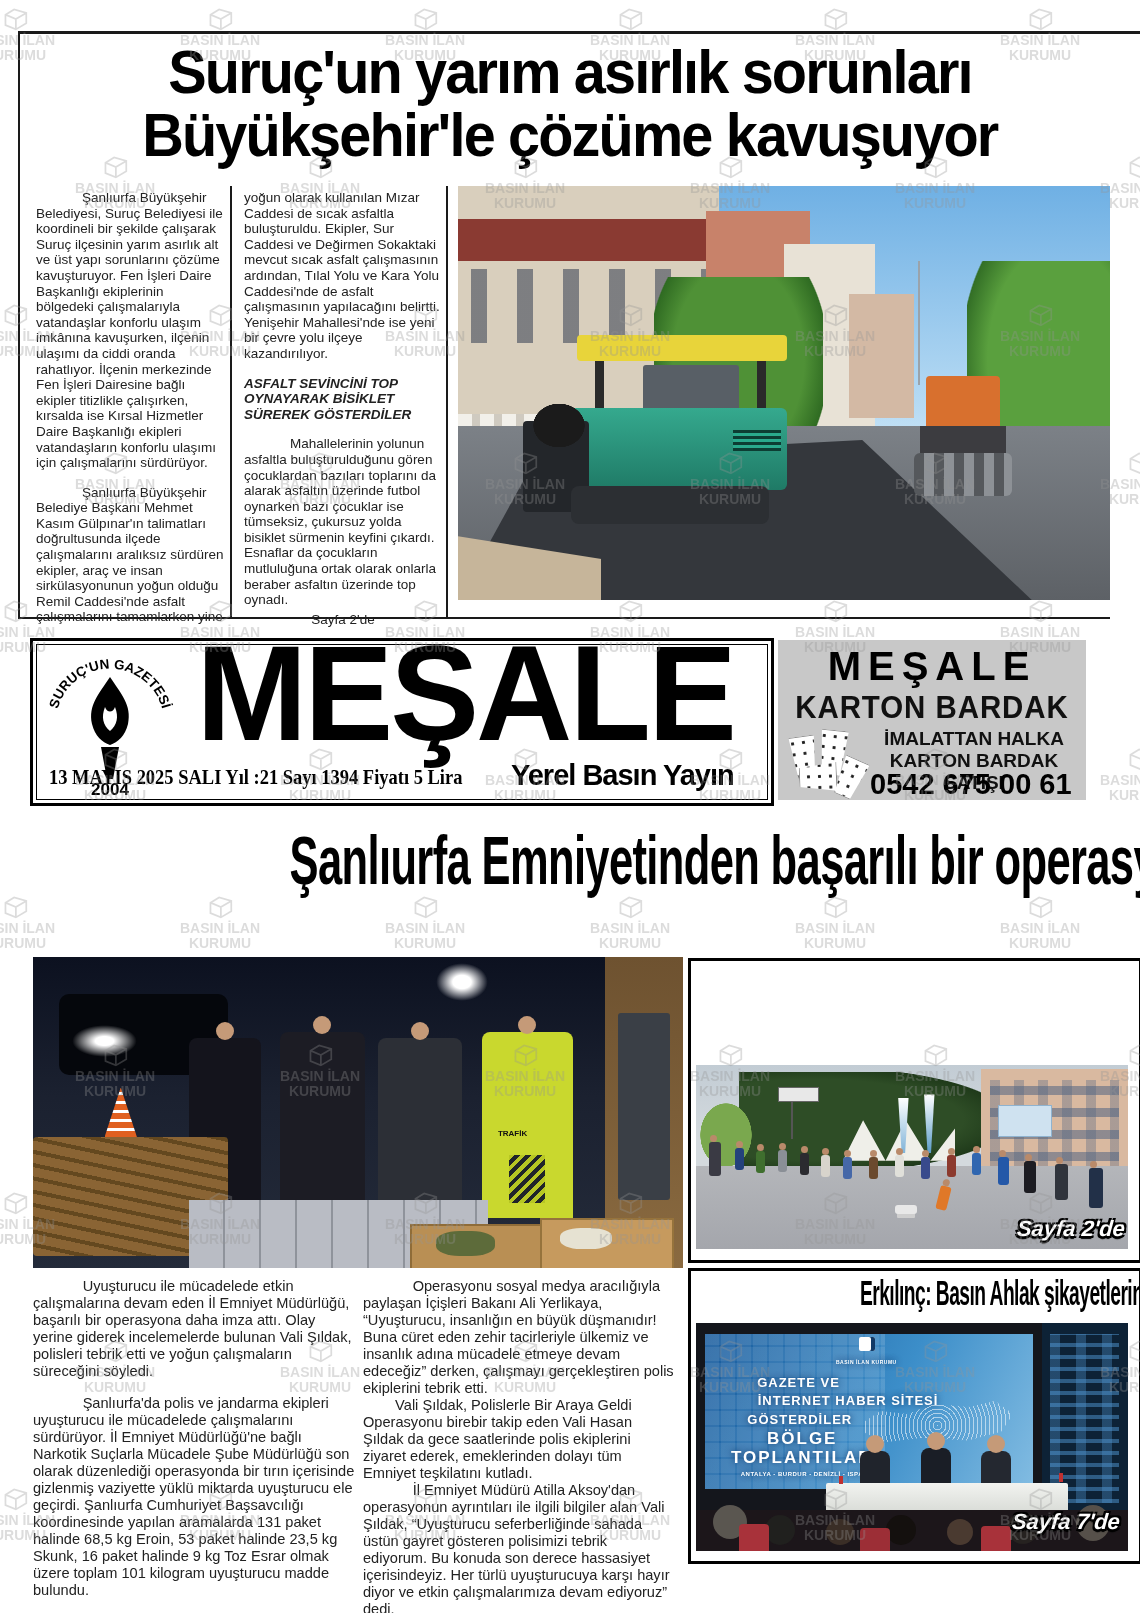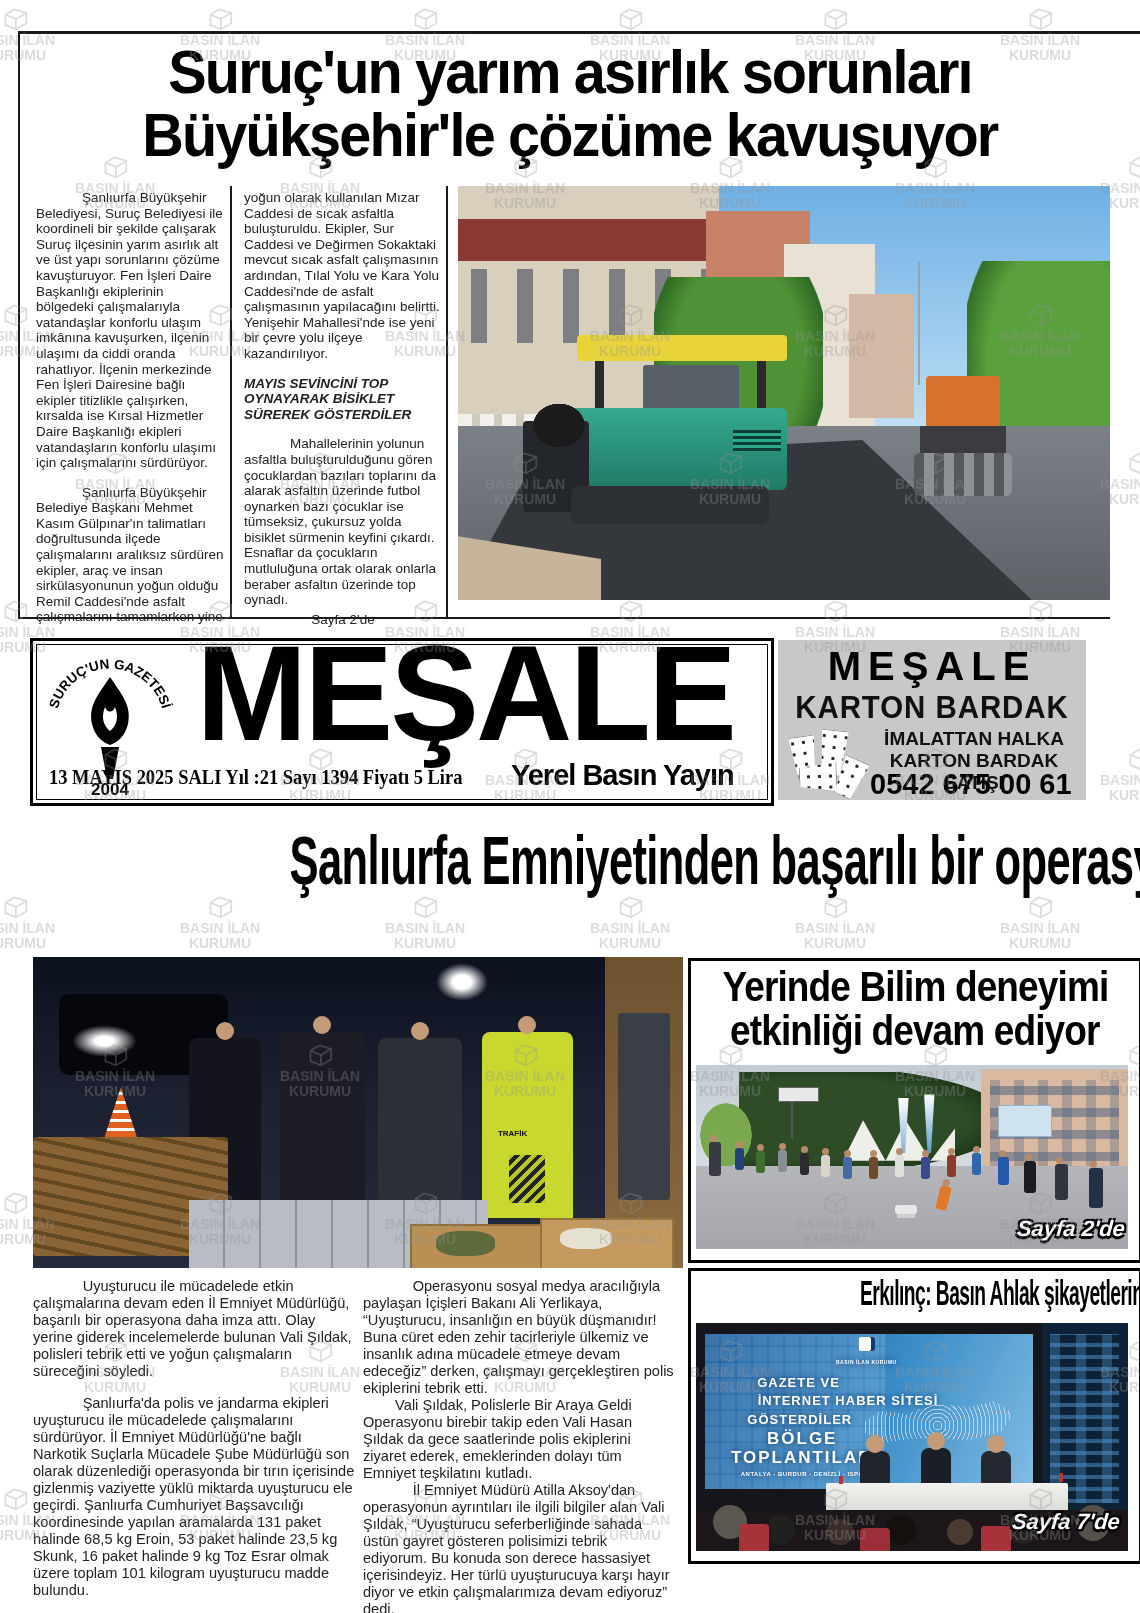--- a/index.html
+++ b/index.html
@@ -79,21 +79,21 @@
     <div class="hl-line">Büyükşehir'le çözüme kavuşuyor</div>
   </div>
 
   <div class="bodycol z1" style="left:36px;top:190px;width:188px;">
     <p class="ind">Şanlıurfa Büyükşehir Belediyesi, Suruç Belediyesi ile koordineli bir şekilde çalışarak Suruç ilçesinin yarım asırlık alt ve üst yapı sorunlarını çözüme kavuşturuyor. Fen İşleri Daire Başkanlığı ekiplerinin bölgedeki çalışmalarıyla vatandaşlar konforlu ulaşım imkânına kavuşurken, ilçenin ulaşımı da ciddi oranda rahatlıyor. İlçenin merkezinde Fen İşleri Dairesine bağlı ekipler titizlikle çalışırken, kırsalda ise Kırsal Hizmetler Daire Başkanlığı ekipleri vatandaşların konforlu ulaşımı için çalışmalarını sürdürüyor.</p>
     <p class="ind">Şanlıurfa Büyükşehir Belediye Başkanı Mehmet Kasım Gülpınar'ın talimatları doğrultusunda ilçede çalışmalarını aralıksız sürdüren ekipler, araç ve insan sirkülasyonunun yoğun olduğu Remil Caddesi'nde asfalt çalışmalarını tamamlarken yine</p>
   </div>
 
   <div class="bodycol z1" style="left:244px;top:190px;width:198px;">
     <p class="noind">yoğun olarak kullanılan Mızar Caddesi de sıcak asfaltla buluşturuldu. Ekipler, Sur Caddesi ve Değirmen Sokaktaki mevcut sıcak asfalt çalışmasının ardından, Tılal Yolu ve Kara Yolu Caddesi'nde de asfalt çalışmasının yapılacağını belirtti. Yenişehir Mahallesi'nde ise yeni bir çevre yolu ilçeye kazandırılıyor.</p>
-    <p class="subhead noind">MAYIS SEVİNCİNİ TOP OYNAYARAK BİSİKLET SÜREREK GÖSTERDİLER</p>
+    <p class="subhead noind">ASFALT SEVİNCİNİ TOP OYNAYARAK BİSİKLET SÜREREK GÖSTERDİLER</p>
     <p class="ind" style="margin-bottom:4px;">Mahallelerinin yolunun asfaltla buluşturulduğunu gören çocuklardan bazıları toplarını da alarak asfaltın üzerinde futbol oynarken bazı çocuklar ise tümseksiz, çukursuz yolda bisiklet sürmenin keyfini çıkardı. Esnaflar da çocukların mutluluğuna ortak olarak onlarla beraber asfaltın üzerinde top oynadı.</p>
     <p class="more">Sayfa 2'de</p>
   </div>
 
   <div class="photo z1" style="left:458px;top:186px;width:652px;height:414px;">
     <div class="pl" style="inset:0;background:linear-gradient(#6fb0e4,#b9dcf4 55%,#cfe6f6 65%);"></div>
     <div class="pl" style="left:0;top:0;width:40%;height:62%;background:#d9cfbd;"></div>
     <div class="pl" style="left:0;top:8%;width:40%;height:10%;background:#8a3a32;"></div>
     <div class="pl" style="left:2%;top:20%;width:36%;height:18%;background:repeating-linear-gradient(90deg,rgba(50,60,80,.55) 0 16px,transparent 16px 46px);"></div>
     <div class="pl" style="left:0;top:55%;width:30%;height:8%;background:repeating-linear-gradient(90deg,#f2f0ea 0 14px,#cfcac0 14px 22px);"></div>
@@ -180,24 +180,20 @@
 
     <div class="pl" style="left:0;top:58%;width:30%;height:38%;background:repeating-linear-gradient(12deg,#8a6434 0 9px,#64481f 9px 13px);border-radius:4px;"></div>
     <div class="pl" style="left:24%;top:78%;width:46%;height:22%;background:repeating-linear-gradient(90deg,#b9bcc4 0 34px,#8f939b 34px 36px);"></div>
     <div class="pl" style="left:58%;top:86%;width:20%;height:14%;background:#b98f54;border:2px solid #8f6c38;"></div>
     <div class="pl" style="left:78%;top:84%;width:20%;height:16%;background:#c69a5e;border:2px solid #96733c;"></div>
     <div class="pl" style="left:62%;top:88%;width:9%;height:8%;background:#5d6b3a;border-radius:40%;"></div>
     <div class="pl" style="left:81%;top:87%;width:8%;height:7%;background:#e6e2d2;border-radius:40%;"></div>
   </div>
 
   <div class="framebox" style="left:688px;top:958px;width:448px;height:299px;">
-    <div class="boxhead" style="top:4px;">
-      <div class="hl-line">Yerinde Bilim deneyimi</div><br>
-      <div class="hl-line">etkinliği devam ediyor</div>
-    </div>
     <div class="photo" style="left:5px;top:104px;width:432px;height:184px;">
       <div class="pl" style="inset:0;background:linear-gradient(#c2ccd4,#d4dade 40%);"></div>
       <div class="pl" style="left:10%;top:4%;width:58%;height:52%;background:radial-gradient(ellipse at 30% 50%,#2e4d26 0 60%,#1f3a1a 78%,transparent 79%);"></div>
       <div class="pl" style="left:0;top:18%;width:14%;height:40%;background:radial-gradient(ellipse,#7aa84e 0 60%,transparent 61%);"></div>
       <div class="pl" style="left:66%;top:2%;width:34%;height:70%;background:#d9b9a0;"></div>
       <div class="pl" style="left:68%;top:8%;width:30%;height:56%;background:repeating-linear-gradient(0deg,rgba(80,100,130,.55) 0 9px,transparent 9px 22px),repeating-linear-gradient(90deg,rgba(80,100,130,.35) 0 10px,transparent 10px 24px);"></div>
       <div class="pl" style="left:70%;top:22%;width:12%;height:16%;background:#cfe2f0;border:1px solid #8fb3d0;"></div>
       <div class="pl" style="left:34%;top:30%;width:26%;height:22%;background:#efefe9;clip-path:polygon(0 100%,18% 0,38% 100%,56% 0,78% 100%,100% 20%,100% 100%);"></div>
       <div class="pl" style="left:46%;top:18%;width:4%;height:30%;background:linear-gradient(#ffffff,#7fb3d8);clip-path:polygon(20% 0,80% 0,60% 100%,40% 100%);"></div>
       <div class="pl" style="left:52%;top:16%;width:4%;height:32%;background:linear-gradient(#ffffff,#5a9cc8);clip-path:polygon(20% 0,80% 0,60% 100%,40% 100%);"></div>

